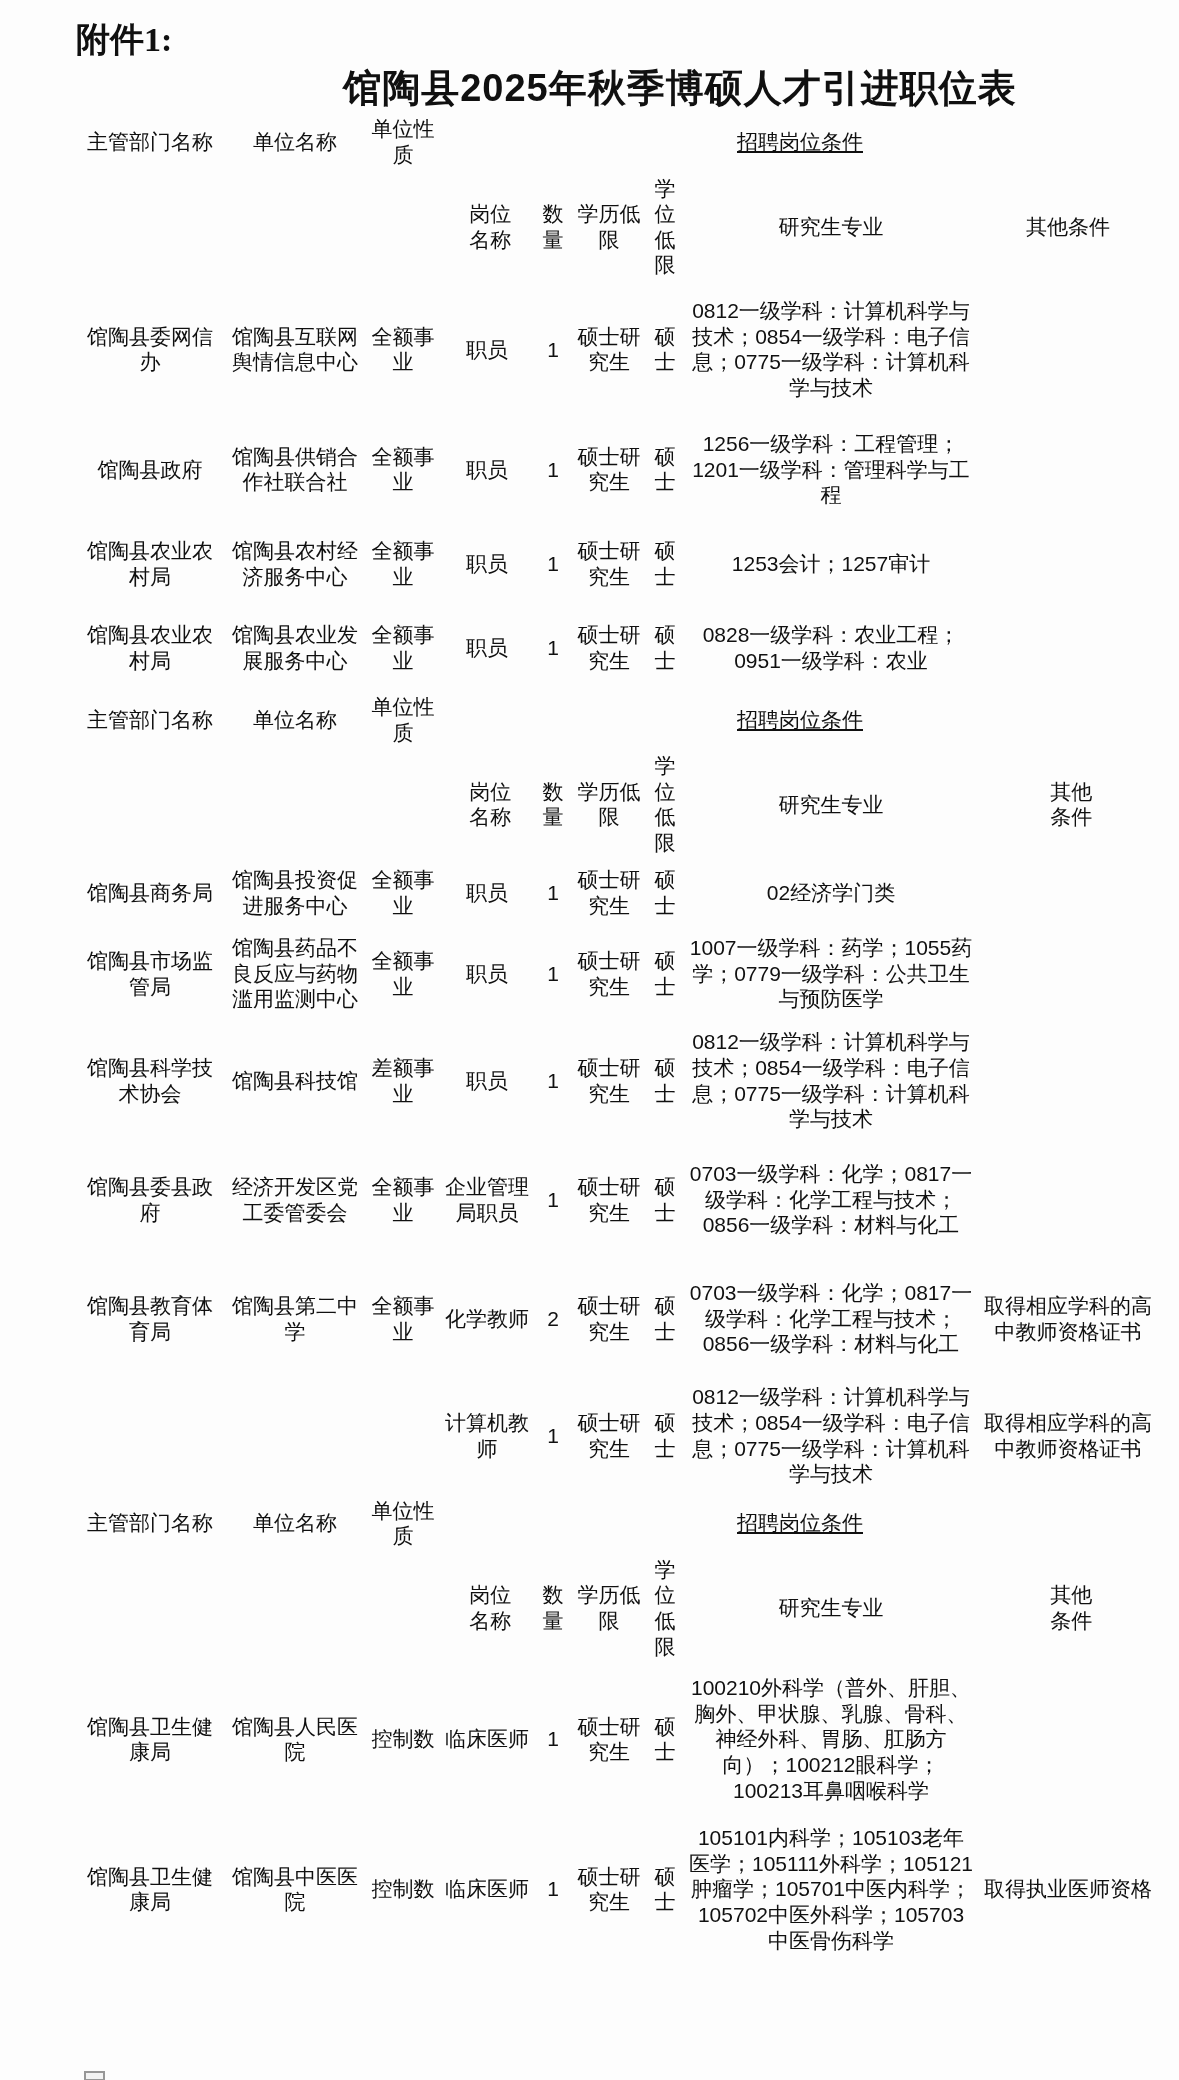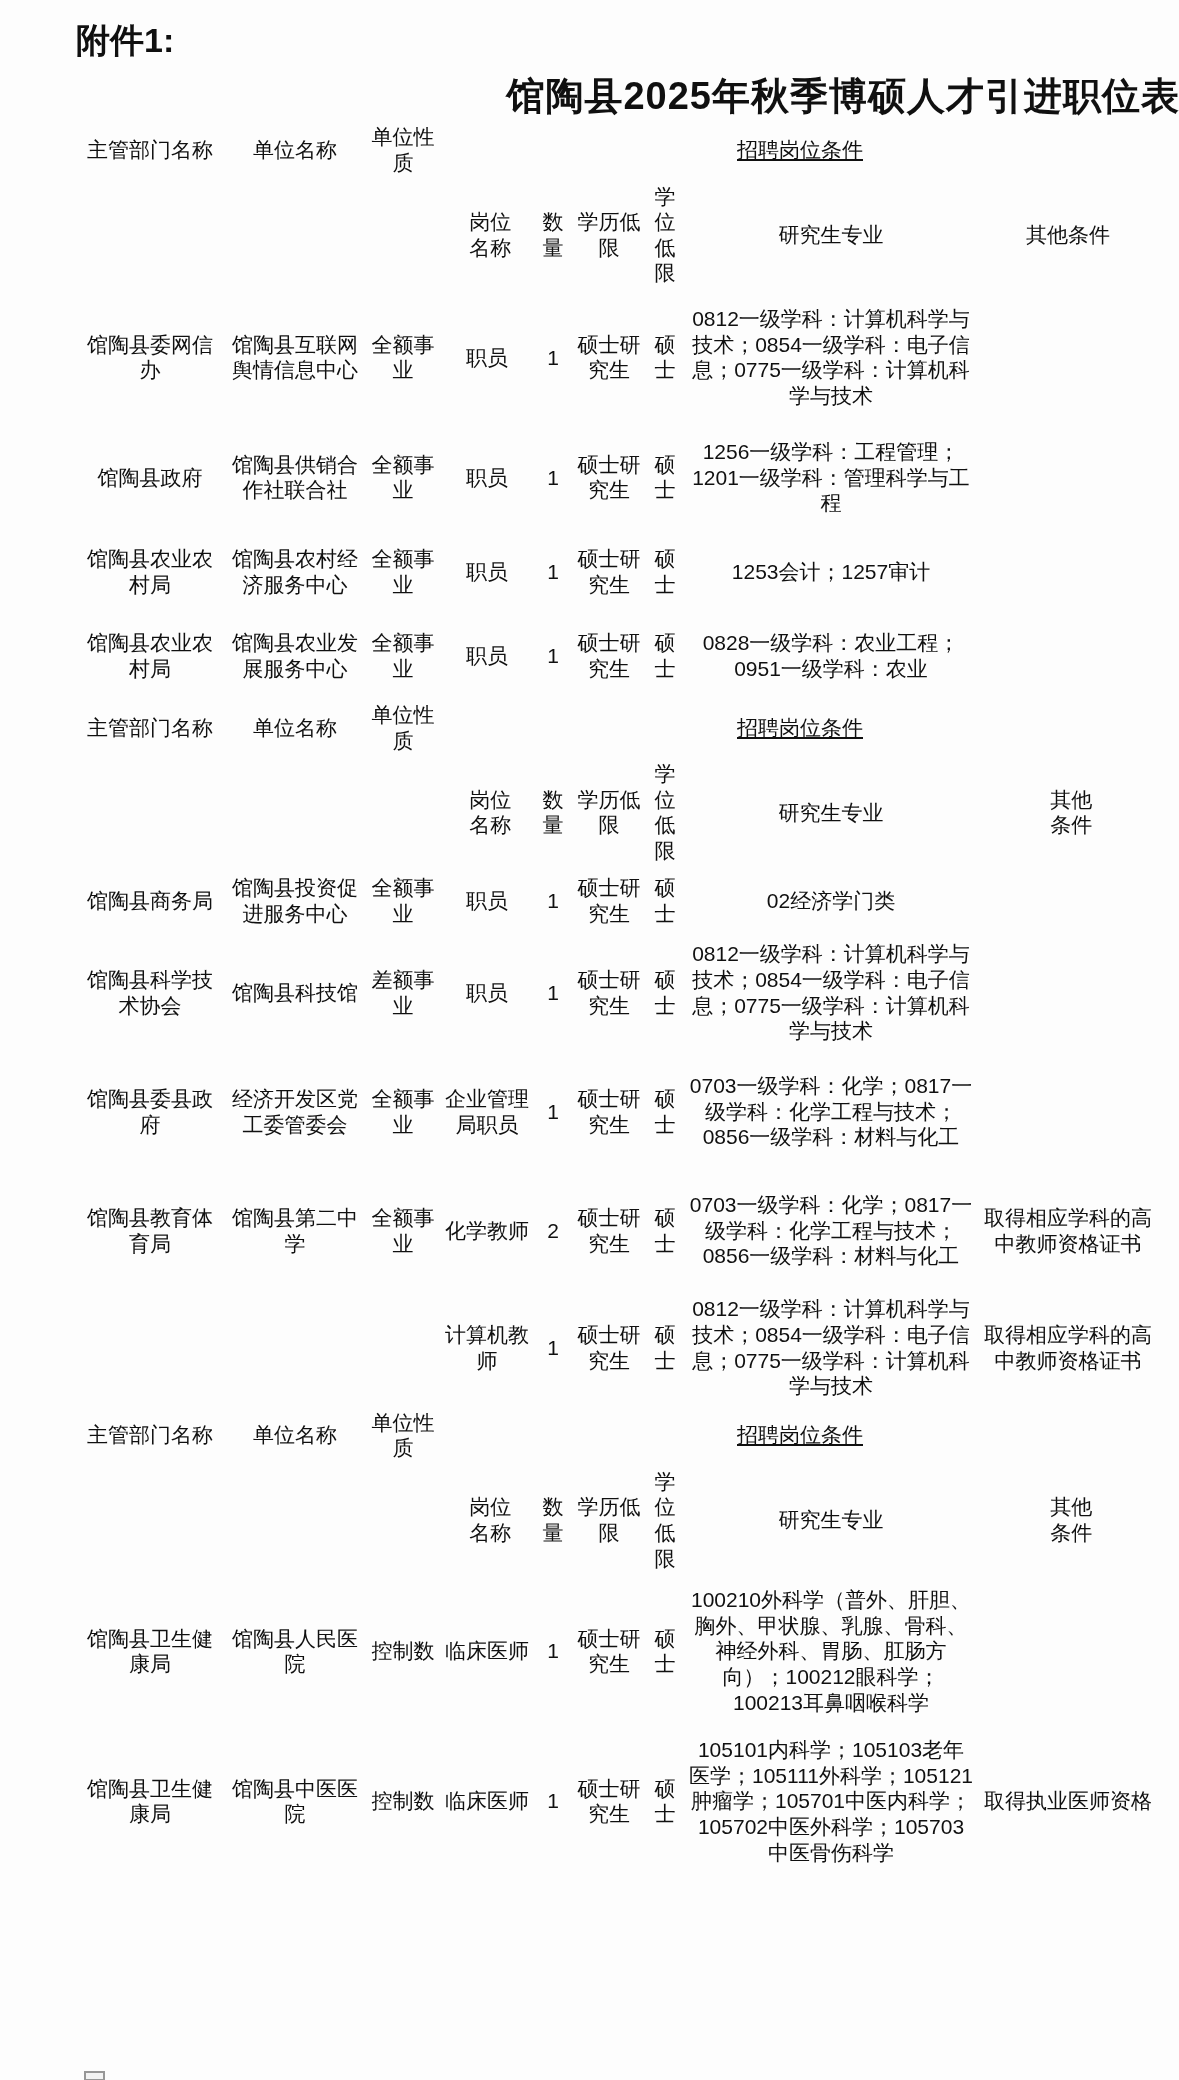--- a/index.html
+++ b/index.html
@@ -5,25 +5,25 @@
   html, body { margin: 0; padding: 0; }
   body {
     width: 1179px; height: 2080px;
     background: #fdfdfd; color: #101010;
     font-family: "Liberation Sans", "DejaVu Sans", sans-serif;
     overflow: hidden; position: relative;
   }
   .doc { padding-top: 20px; }
   .attachment {
     margin-left: 76px;
-    font-size: 34px; font-weight: bold; line-height: 1.2;
+    font-size: 34px; font-weight: bold; line-height: 1.2; font-family: Liberation Serif, serif;
   }
   .title {
-    width: 1000px; margin-left: 180px; margin-top: 12px;
-    text-align: right;
+    width: 1000px; margin-left: 180px; margin-top: 4px;
+    text-align: center;
     font-size: 38px; font-weight: bold; letter-spacing: 1px; line-height: 1.25;
   }
   table.positions {
     border-collapse: collapse; table-layout: fixed;
     margin-left: 75px;
   }
   table.positions td {
     vertical-align: middle; text-align: center;
     padding: 4px 3px;
     font-size: 21px; line-height: 1.22;
@@ -174,20 +174,31 @@
     <td>馆陶县投资促进服务中心</td>
     <td>全额事业</td>
     <td>职员</td>
     <td>1</td>
     <td>硕士研究生</td>
     <td>硕士</td>
     <td class="major">02经济学门类</td>
     <td></td>
   </tr>
 
+  <tr style="height: 96px;">
+    <td>馆陶县市场监管局</td>
+    <td>馆陶县药品不良反应与药物滥用监测中心</td>
+    <td>全额事业</td>
+    <td>职员</td>
+    <td>1</td>
+    <td>硕士研究生</td>
+    <td>硕士</td>
+    <td class="major">1007一级学科：药学；1055药学；0779一级学科：公共卫生与预防医学</td>
+    <td></td>
+  </tr>
 
   <tr style="height: 118px;">
     <td>馆陶县科学技术协会</td>
     <td>馆陶县科技馆</td>
     <td>差额事业</td>
     <td>职员</td>
     <td>1</td>
     <td>硕士研究生</td>
     <td>硕士</td>
     <td class="major">0812一级学科：计算机科学与技术；0854一级学科：电子信息；0775一级学科：计算机科学与技术</td>

